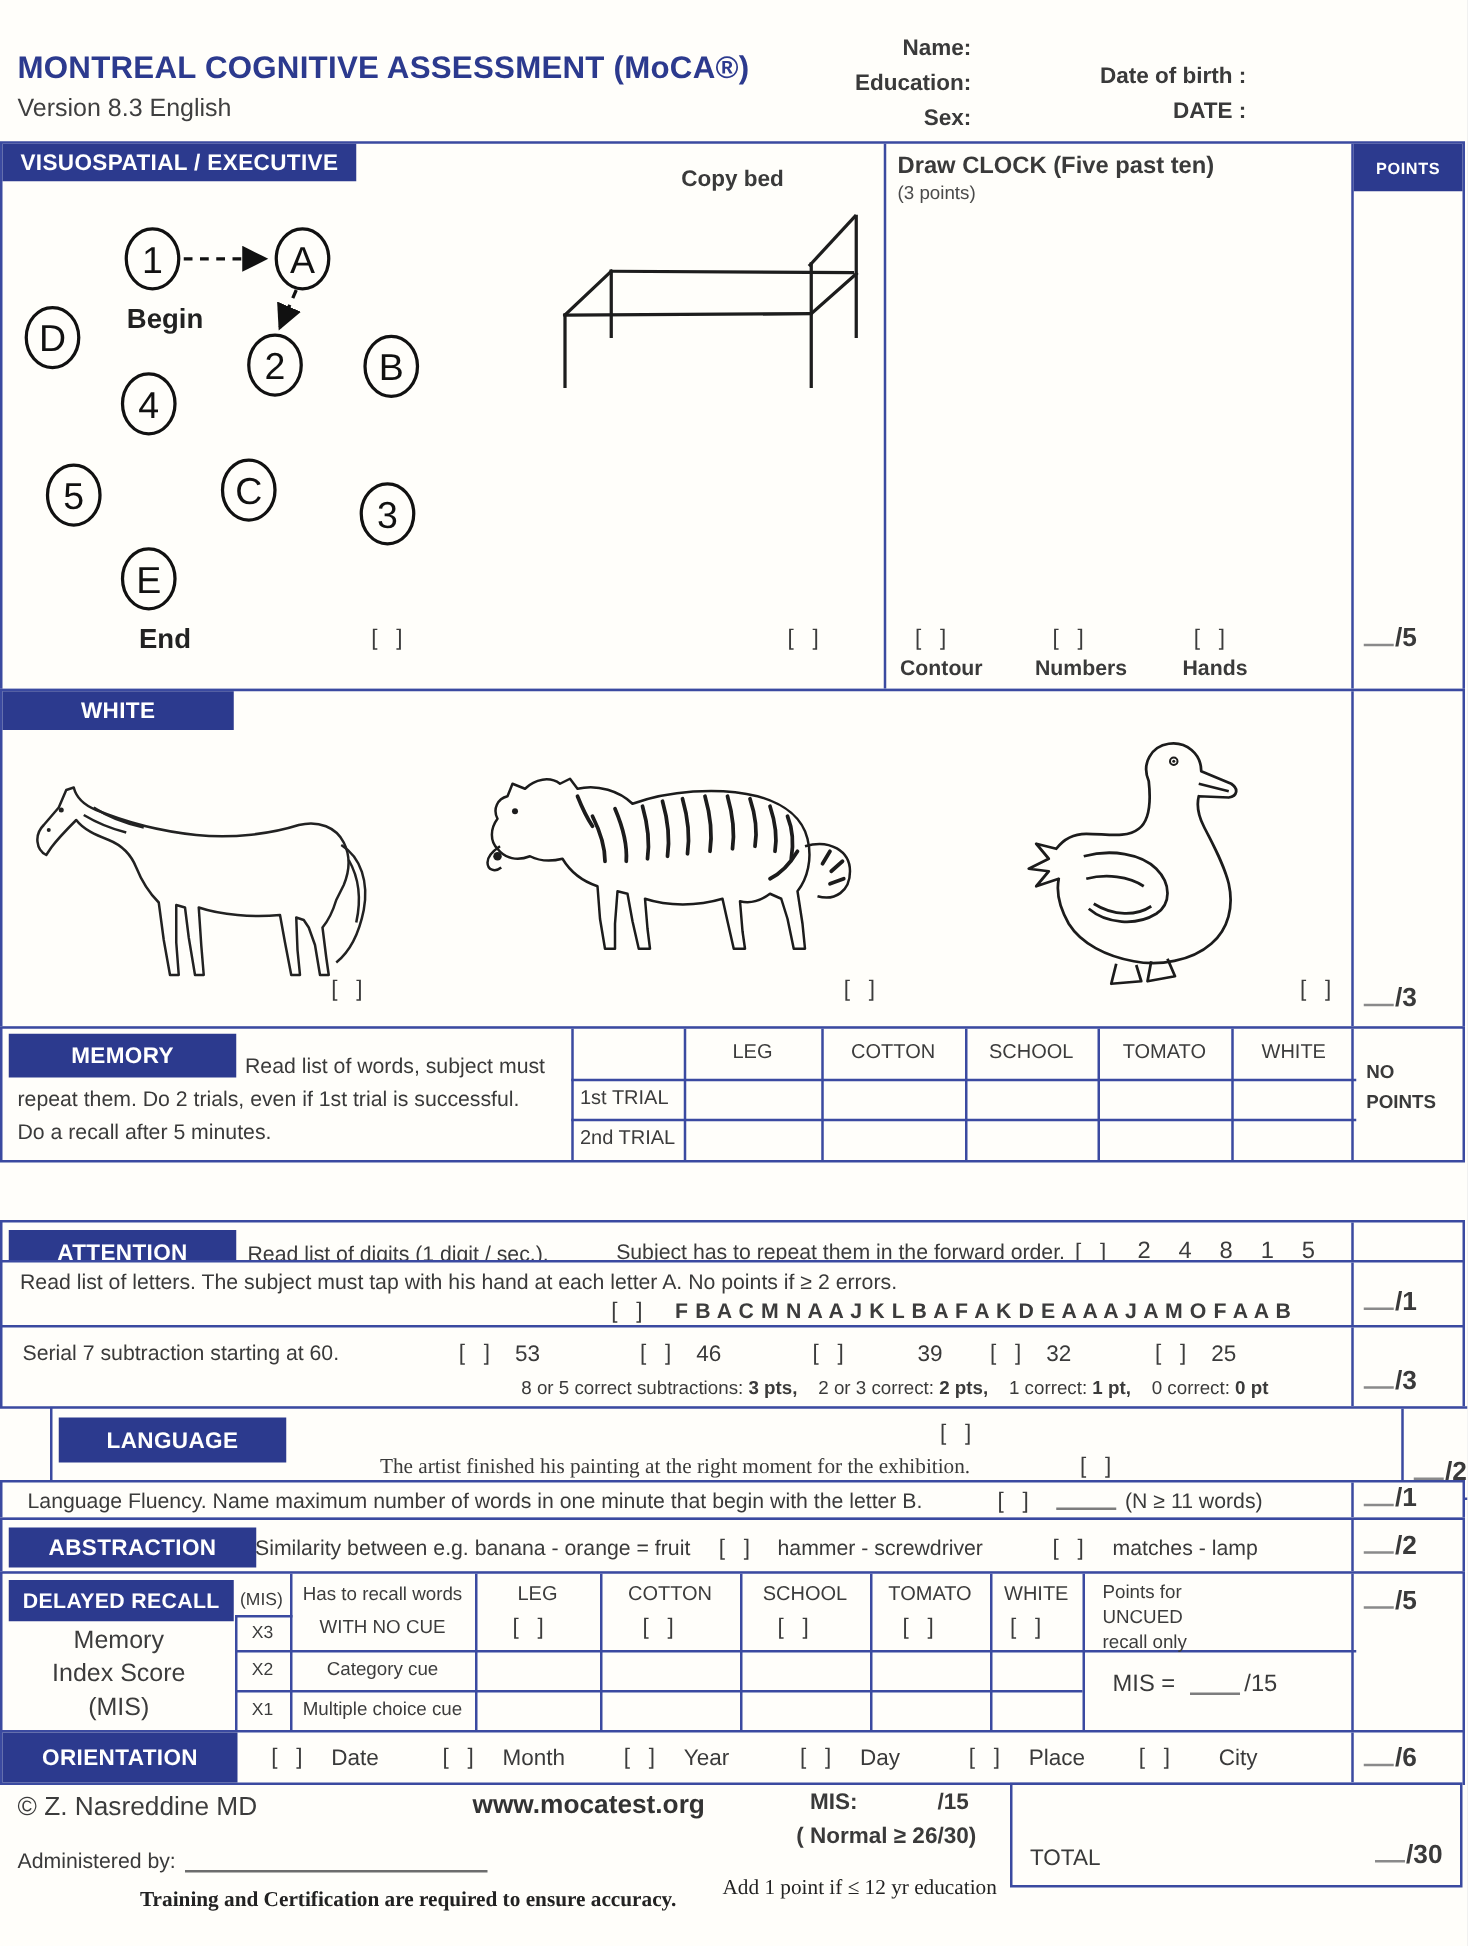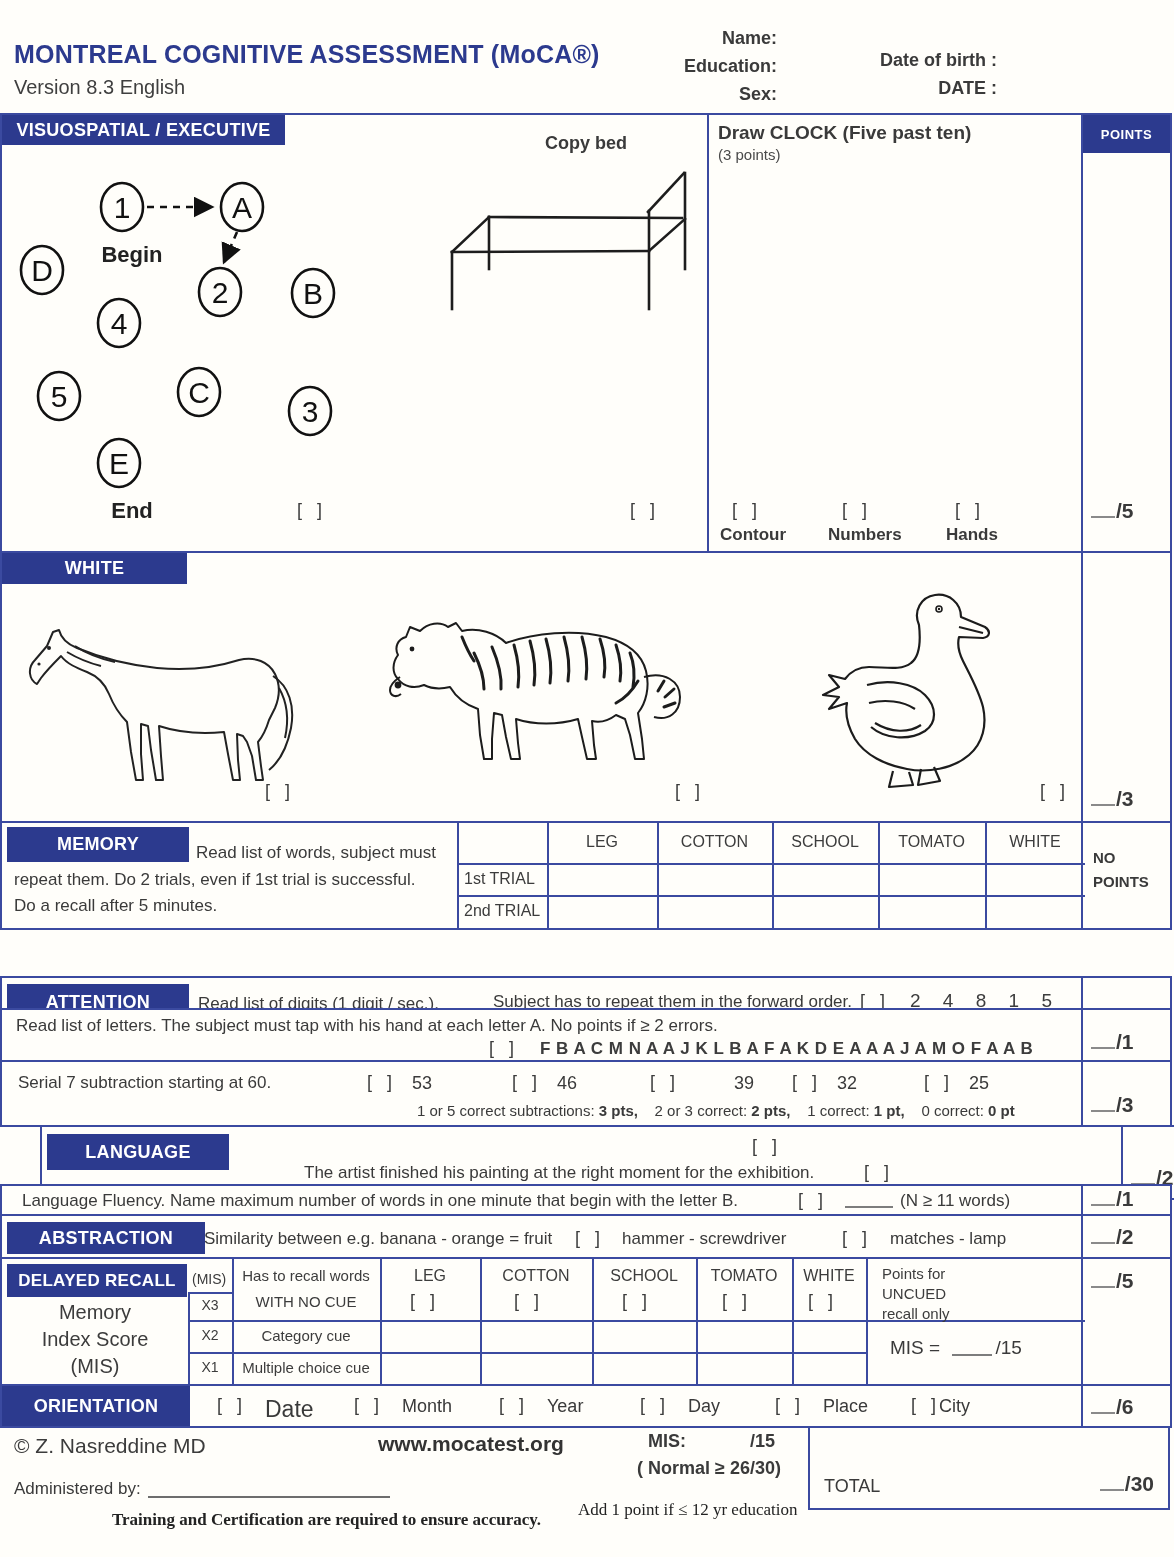--- a/index.html
+++ b/index.html
@@ -262,36 +262,36 @@
     <span class="br abs" style="left:510px;top:10px;">[&nbsp;&nbsp;&nbsp;]</span>
     <span class="abs t" style="left:555px;top:11px;font-size:18px;">46</span>
     <span class="br abs" style="left:648px;top:10px;">[&nbsp;&nbsp;&nbsp;]</span>
     <span class="abs t" style="left:732px;top:11px;font-size:18px;">39</span>
     <span class="br abs" style="left:790px;top:10px;">[&nbsp;&nbsp;&nbsp;]</span>
     <span class="abs t" style="left:835px;top:11px;font-size:18px;">32</span>
     <span class="br abs" style="left:922px;top:10px;">[&nbsp;&nbsp;&nbsp;]</span>
     <span class="abs t" style="left:967px;top:11px;font-size:18px;">25</span>
 
     <div class="abs t" style="left:415px;top:40px;font-size:15px;">
-      <span>1 or 5 correct subtractions: </span><span class="b">3 pts,</span>&nbsp;&nbsp;&nbsp;
+      <span>8 or 5 correct subtractions: </span><span class="b">3 pts,</span>&nbsp;&nbsp;&nbsp;
       <span>2 or 3 correct: </span><span class="b">2 pts,</span>&nbsp;&nbsp;&nbsp;
       <span>1 correct: </span><span class="b">1 pt,</span>&nbsp;&nbsp;&nbsp;
       <span>0 correct: </span><span class="b">0 pt</span>
     </div>
     <div class="ptscol">
       <div class="pts" style="left:8px;bottom:8px;">
         <span class="blank"></span><span>/3</span>
       </div>
     </div>
   </div>
 
   <div class="sec" style="top:1125px;height:75px;margin-left:40px;">
     <div class="badge" style="left:5px;top:7px;width:182px;height:36px;">LANGUAGE</div>
     <span class="br abs" style="left:710px;top:9px;">[&nbsp;&nbsp;&nbsp;]</span>
-    <div class="abs t" style="left:262px;top:36px;">The artist finished his painting at the right moment for the exhibition.</div>
+    <div class="abs t" style="left:262px;top:36px;font-family:Liberation Serif, serif;">The artist finished his painting at the right moment for the exhibition.</div>
     <span class="br abs" style="left:822px;top:35px;">[&nbsp;&nbsp;&nbsp;]</span>
     <div class="ptscol">
       <div class="pts" style="left:8px;bottom:8px;">
         <span class="blank"></span><span>/2</span>
       </div>
     </div>
   </div>
 
   <div class="sec" style="top:1184px;height:32px;">
     <div class="abs t" style="left:20px;top:5px;">Language Fluency.  Name maximum number of words in one minute that begin with the letter B.</div>
@@ -372,31 +372,31 @@
     <div class="ptscol">
       <div class="pts" style="left:8px;top:10px;">
         <span class="blank"></span><span>/5</span>
       </div>
     </div>
   </div>
 
   <div class="sec" style="top:1384px;height:44px;">
     <div class="badge" style="left:0;top:0;width:188px;height:40px;">ORIENTATION</div>
     <span class="br abs" style="left:215px;top:9px;">[&nbsp;&nbsp;&nbsp;]</span>
-    <span class="abs t" style="left:263px;top:10px;font-size:23px;">Date</span>
+    <span class="abs t" style="left:263px;top:10px;font-size:18px;">Date</span>
     <span class="br abs" style="left:352px;top:9px;">[&nbsp;&nbsp;&nbsp;]</span>
     <span class="abs t" style="left:400px;top:10px;font-size:18px;">Month</span>
     <span class="br abs" style="left:497px;top:9px;">[&nbsp;&nbsp;&nbsp;]</span>
     <span class="abs t" style="left:545px;top:10px;font-size:18px;">Year</span>
     <span class="br abs" style="left:638px;top:9px;">[&nbsp;&nbsp;&nbsp;]</span>
     <span class="abs t" style="left:686px;top:10px;font-size:18px;">Day</span>
     <span class="br abs" style="left:773px;top:9px;">[&nbsp;&nbsp;&nbsp;]</span>
     <span class="abs t" style="left:821px;top:10px;font-size:18px;">Place</span>
     <span class="br abs" style="left:909px;top:9px;">[&nbsp;&nbsp;&nbsp;]</span>
-    <span class="abs t" style="left:937px;top:10px;font-size:18px;">City</span>
+    <span class="abs t" style="left:973px;top:10px;font-size:18px;">City</span>
     <div class="ptscol">
       <div class="pts" style="left:8px;bottom:7px;">
         <span class="blank"></span><span>/6</span>
       </div>
     </div>
   </div>
 
   <div class="abs" style="left:14px;top:1434px;font-size:21px;color:#3c3c3c;">© Z. Nasreddine MD</div>
   <div class="abs b" style="left:378px;top:1432px;font-size:21px;color:#333;">www.mocatest.org</div>
   <div class="abs t b" style="left:648px;top:1431px;font-size:18px;">MIS:</div>

